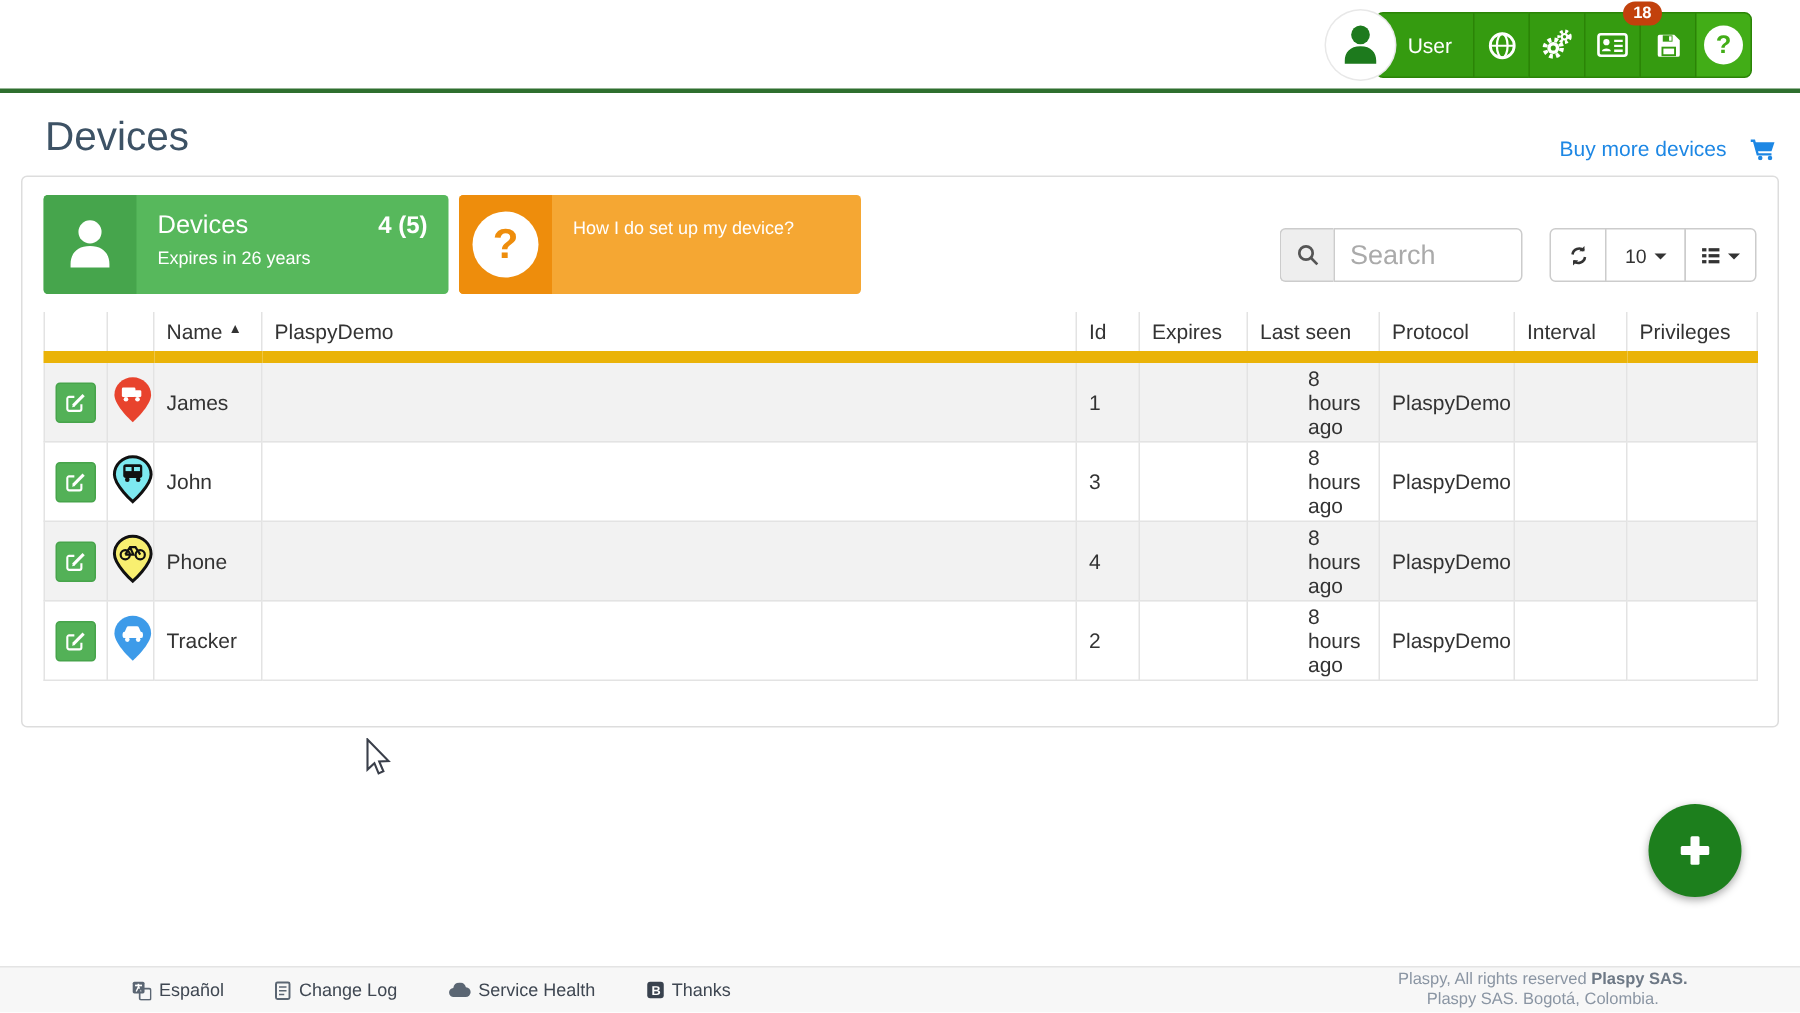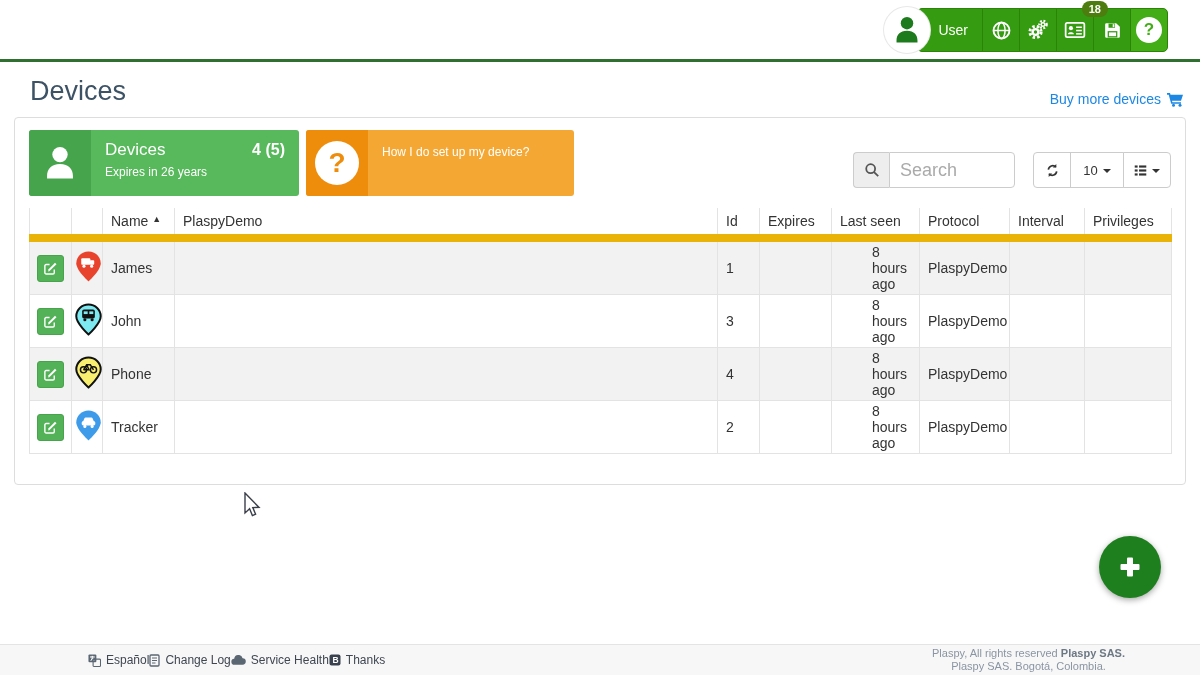--- a/index.html
+++ b/index.html
@@ -12,26 +12,26 @@
   .topbar { height:62px; background:#fff; border-bottom:3px solid #2f6f2f; position:relative; }
   .user-group { position:absolute; right:32px; top:8px; display:flex; align-items:stretch; height:44px; }
   .avatar-wrap { width:46px; height:46px; border-radius:50%; background:#fff; z-index:2;
     margin-right:-12px; margin-top:-1px; display:flex; align-items:center; justify-content:center;
     box-shadow:0 0 0 1px #e8e8e8; }
   .gbtn { background:#359b10; border:1px solid #2b8406; margin-left:-1px;
     display:flex; align-items:center; justify-content:center; color:#fff; cursor:pointer; }
   .gbtn.user { padding:0 14px 0 20px; font-size:14px; border-radius:5px 0 0 5px; }
   .gbtn.icon { width:38px; }
   .gbtn.help { background:#42ad17; border-radius:0 5px 5px 0; }
-  .badge { position:absolute; top:-7px; right:60px; background:#4d7c0f; color:#fff;
+  .badge { position:absolute; top:-7px; right:60px; background:#c2410c; color:#fff;
     font-size:11px; font-weight:bold; padding:2px 7px; border-radius:9px; z-index:3; }
   
   .page-head { display:flex; justify-content:space-between; align-items:flex-end; margin:14px 16px 0 30px; }
   .page-title { font-size:27px; font-weight:400; color:#3d5265; }
-  .buy-link { font-size:14px; color:#1d87e4; text-decoration:none; display:flex; align-items:center; gap:6px; cursor:pointer; }
+  .buy-link { font-size:14px; color:#1d87e4; text-decoration:none; display:flex; align-items:center; gap:16px; cursor:pointer; }
   
   .panel { position:relative; margin:10px 14px 0; border:1px solid #ddd; border-radius:4px; padding:12px 14px 30px; }
   .cards-row { display:flex; gap:7px; }
   .card { height:66px; border-radius:3px; overflow:hidden; display:flex; cursor:pointer; }
   .card .icon-area { width:62px; display:flex; align-items:center; justify-content:center; flex:none; }
   .card .body { flex:1; padding:10px 14px 0; color:#fff; }
   .card .trow { display:flex; justify-content:space-between; align-items:baseline; }
   .card .title { font-size:17px; }
   .card .count { font-size:16px; font-weight:bold; }
   .card .sub { font-size:12px; margin-top:5px; }
@@ -67,21 +67,21 @@
   td.c-icon { text-align:center; padding:2px; }
   .lastseen { display:flex; align-items:center; gap:4px;margin-left:32px; }
   
   .fab { position:absolute; left:1099px; top:536px; width:62px; height:62px; border-radius:50%;
     background:#1d7f1d; display:flex; align-items:center; justify-content:center;
     box-shadow:0 2px 6px rgba(0,0,0,.35); cursor:pointer; z-index:5; }
   
   .footer { position:absolute; left:0; bottom:0; width:100%; height:31px; background:#f7f7f7;
     border-top:1px solid #e4e4e4; display:flex; justify-content:space-between; align-items:center;
     padding:0 75px 0 88px; }
-  .f-links { display:flex; }
+  .f-links { display:flex; gap:34px; }
   .f-link { display:flex; align-items:center; gap:5px; font-size:12px; color:#3f4752; cursor:pointer; }
   .f-right { text-align:center; font-size:11px; color:#8a95a3; line-height:13px; }
   .f-right b { color:#6d7885; }
   .cursor { position:absolute; left:243px; top:492px; z-index:10; pointer-events:none; }
 </style>
 </head>
 <body>
 
 <div class="topbar">
   <div class="user-group">

